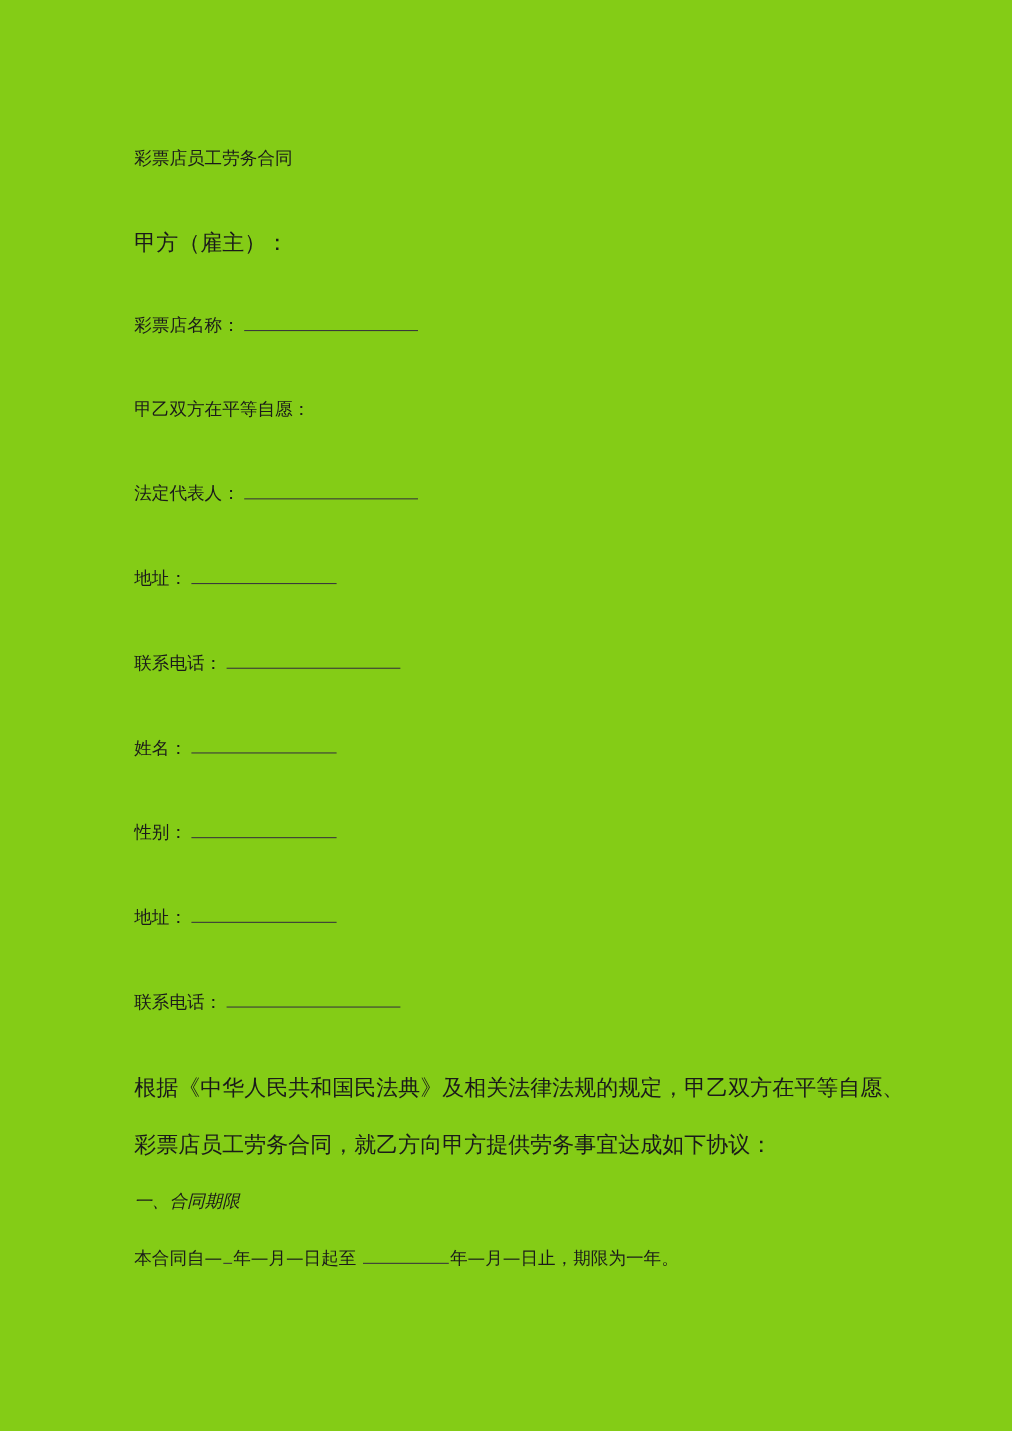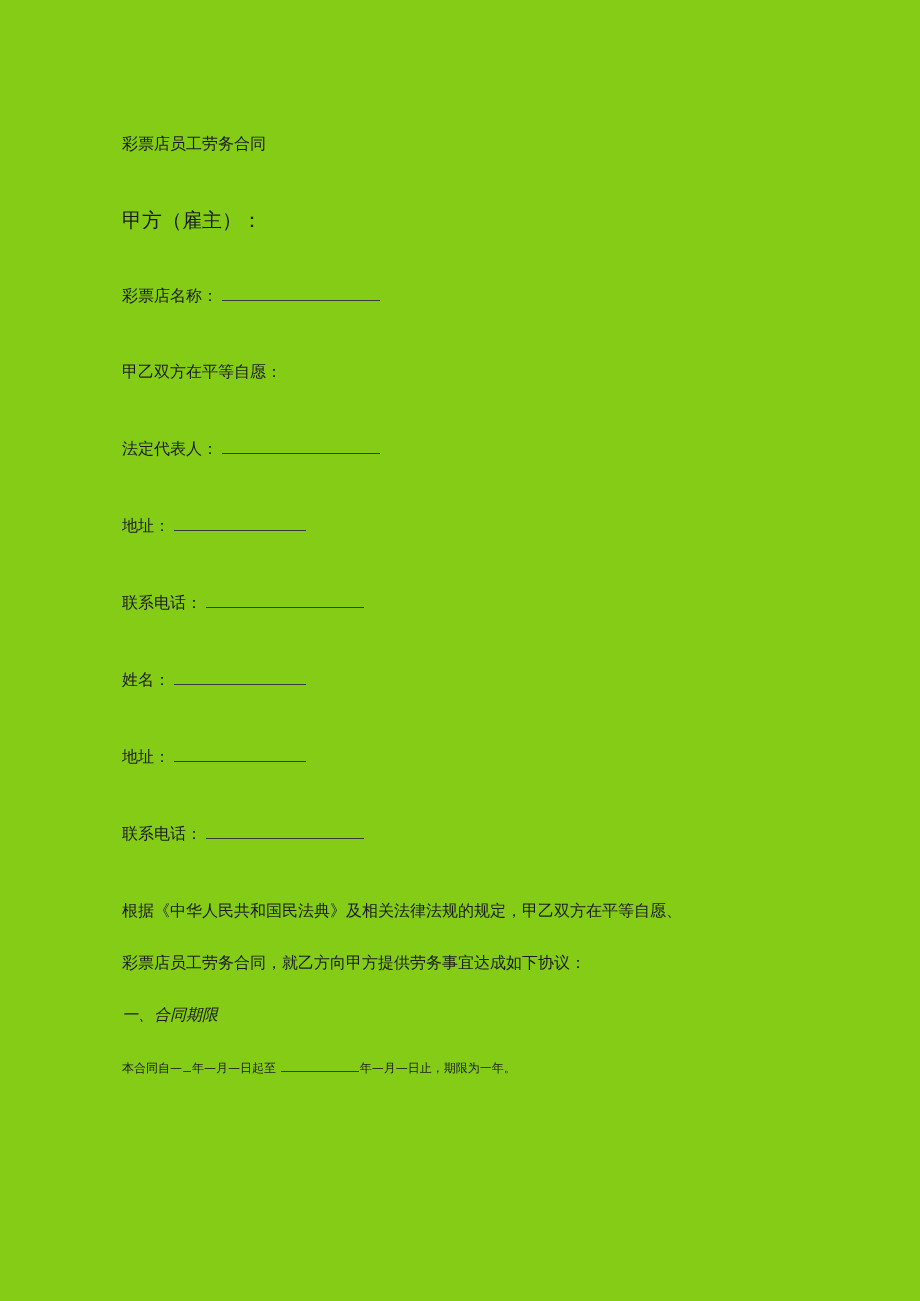--- a/index.html
+++ b/index.html
@@ -49,34 +49,34 @@
   .blank {
     display: inline-block;
     vertical-align: baseline;
     border-bottom: 1.6px solid #3a3a3a;
     height: 15px;
     margin: 0 2px 0 4px;
   }
   .blank.w-long   { width: 158px; }
   .blank.w-mid    { width: 132px; }
   .para {
-    font-size: 16px;
+    font-size: 20px;
     line-height: 22px;
     margin: 0 0 30px 0;
     white-space: nowrap;
   }
   .section-heading {
     font-size: 16px;
     line-height: 22px;
     margin: 0 0 30px 0;
     white-space: nowrap;
     font-style: italic;
   }
   .clause {
-    font-size: 12px;
+    font-size: 16px;
     line-height: 22px;
     margin: 0 0 30px 0;
     white-space: nowrap;
   }
   .clause:last-child { margin-bottom: 0; }
   .iblank {
     display: inline-block;
     vertical-align: baseline;
     border-bottom: 1.6px solid #3a3a3a;
     height: 15px;
@@ -98,20 +98,21 @@
       <div class="field-row"><span class="field-label">彩票店名称：</span><span class="blank w-long"></span></div>
       <div class="field-row"><span class="field-label">甲乙双方在平等自愿：</span></div>
       <div class="field-row"><span class="field-label">法定代表人：</span><span class="blank w-long"></span></div>
       <div class="field-row"><span class="field-label">地址：</span><span class="blank w-mid"></span></div>
       <div class="field-row"><span class="field-label">联系电话：</span><span class="blank w-long"></span></div>
     </div>
 
 
   <div id="employee-fields">
       <div class="field-row"><span class="field-label">姓名：</span><span class="blank w-mid"></span></div>
+      <div class="field-row"><span class="field-label">性别：</span><span class="blank w-mid"></span></div>
       <div class="field-row"><span class="field-label">地址：</span><span class="blank w-mid"></span></div>
       <div class="field-row"><span class="field-label">联系电话：</span><span class="blank w-long"></span></div>
     </div>
 
   <div class="para">根据《中华人民共和国民法典》及相关法律法规的规定，甲乙双方在平等自愿、</div>
   <div class="para">彩票店员工劳务合同，就乙方向甲方提供劳务事宜达成如下协议：</div>
 
   <div class="section-heading">一、合同期限</div>
 
   <div id="section-clauses">

